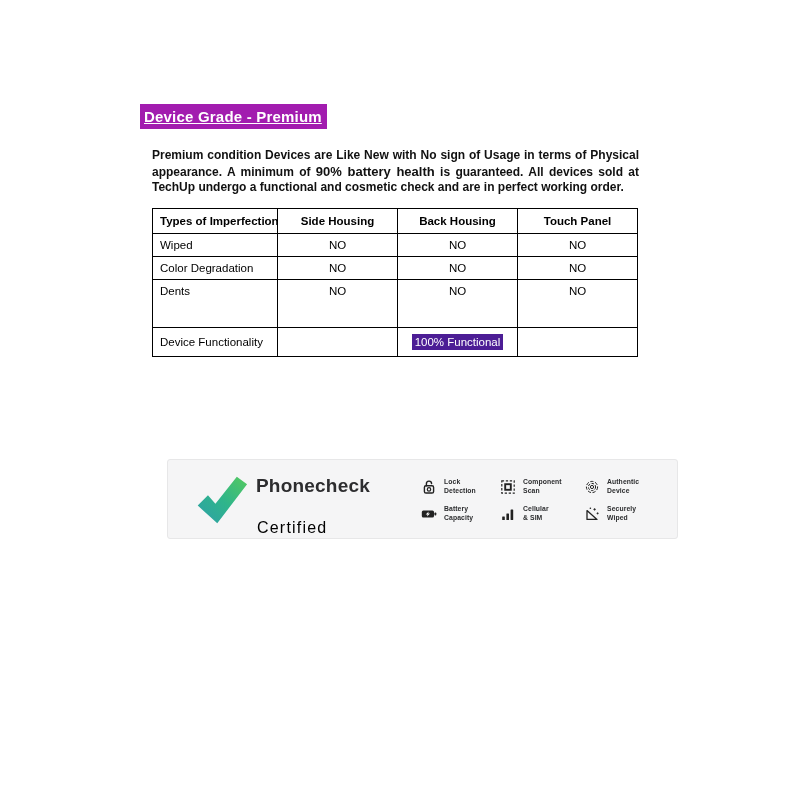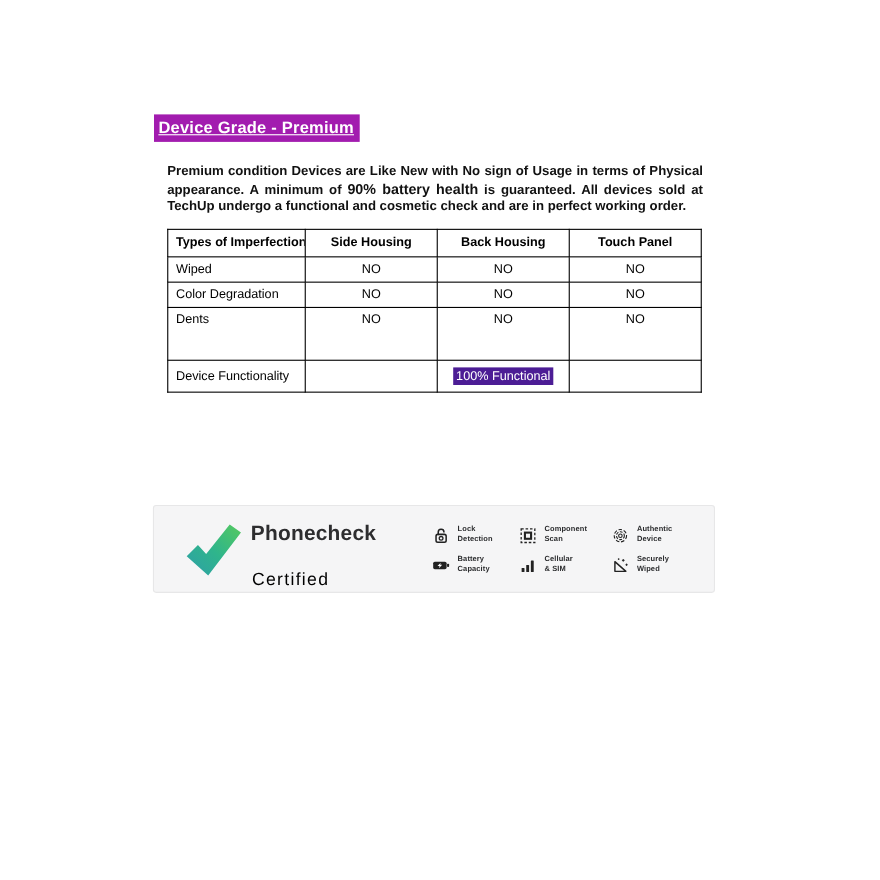--- a/index.html
+++ b/index.html
@@ -62,21 +62,21 @@
   tr.r-tall td { vertical-align: top; padding-top: 5px; }
   tr.r-func { height: 29px; margin-left: 37px; }
   .func-badge {
     background: #4c1d95; color: #fff;
     padding: 2px 3px;
     font-size: 11.5px;
   }
 
   
   .cert-box {
-    position: absolute; left: 139px; top: 459px;
+    position: absolute; left: 167px; top: 459px;
     width: 511px; height: 80px;
     background: #F5F5F6;
     border: 1px solid #E7E7E8;
     border-radius: 3px;
   }
   .cert-logo-check { position: absolute; left: 26px; top: 12px; }
   .cert-brand {
     position: absolute; left: 88px; top: 15px;
     font-size: 19px; font-weight: bold; color: #2D2D2F;
     letter-spacing: 0.2px; line-height: 21px;

